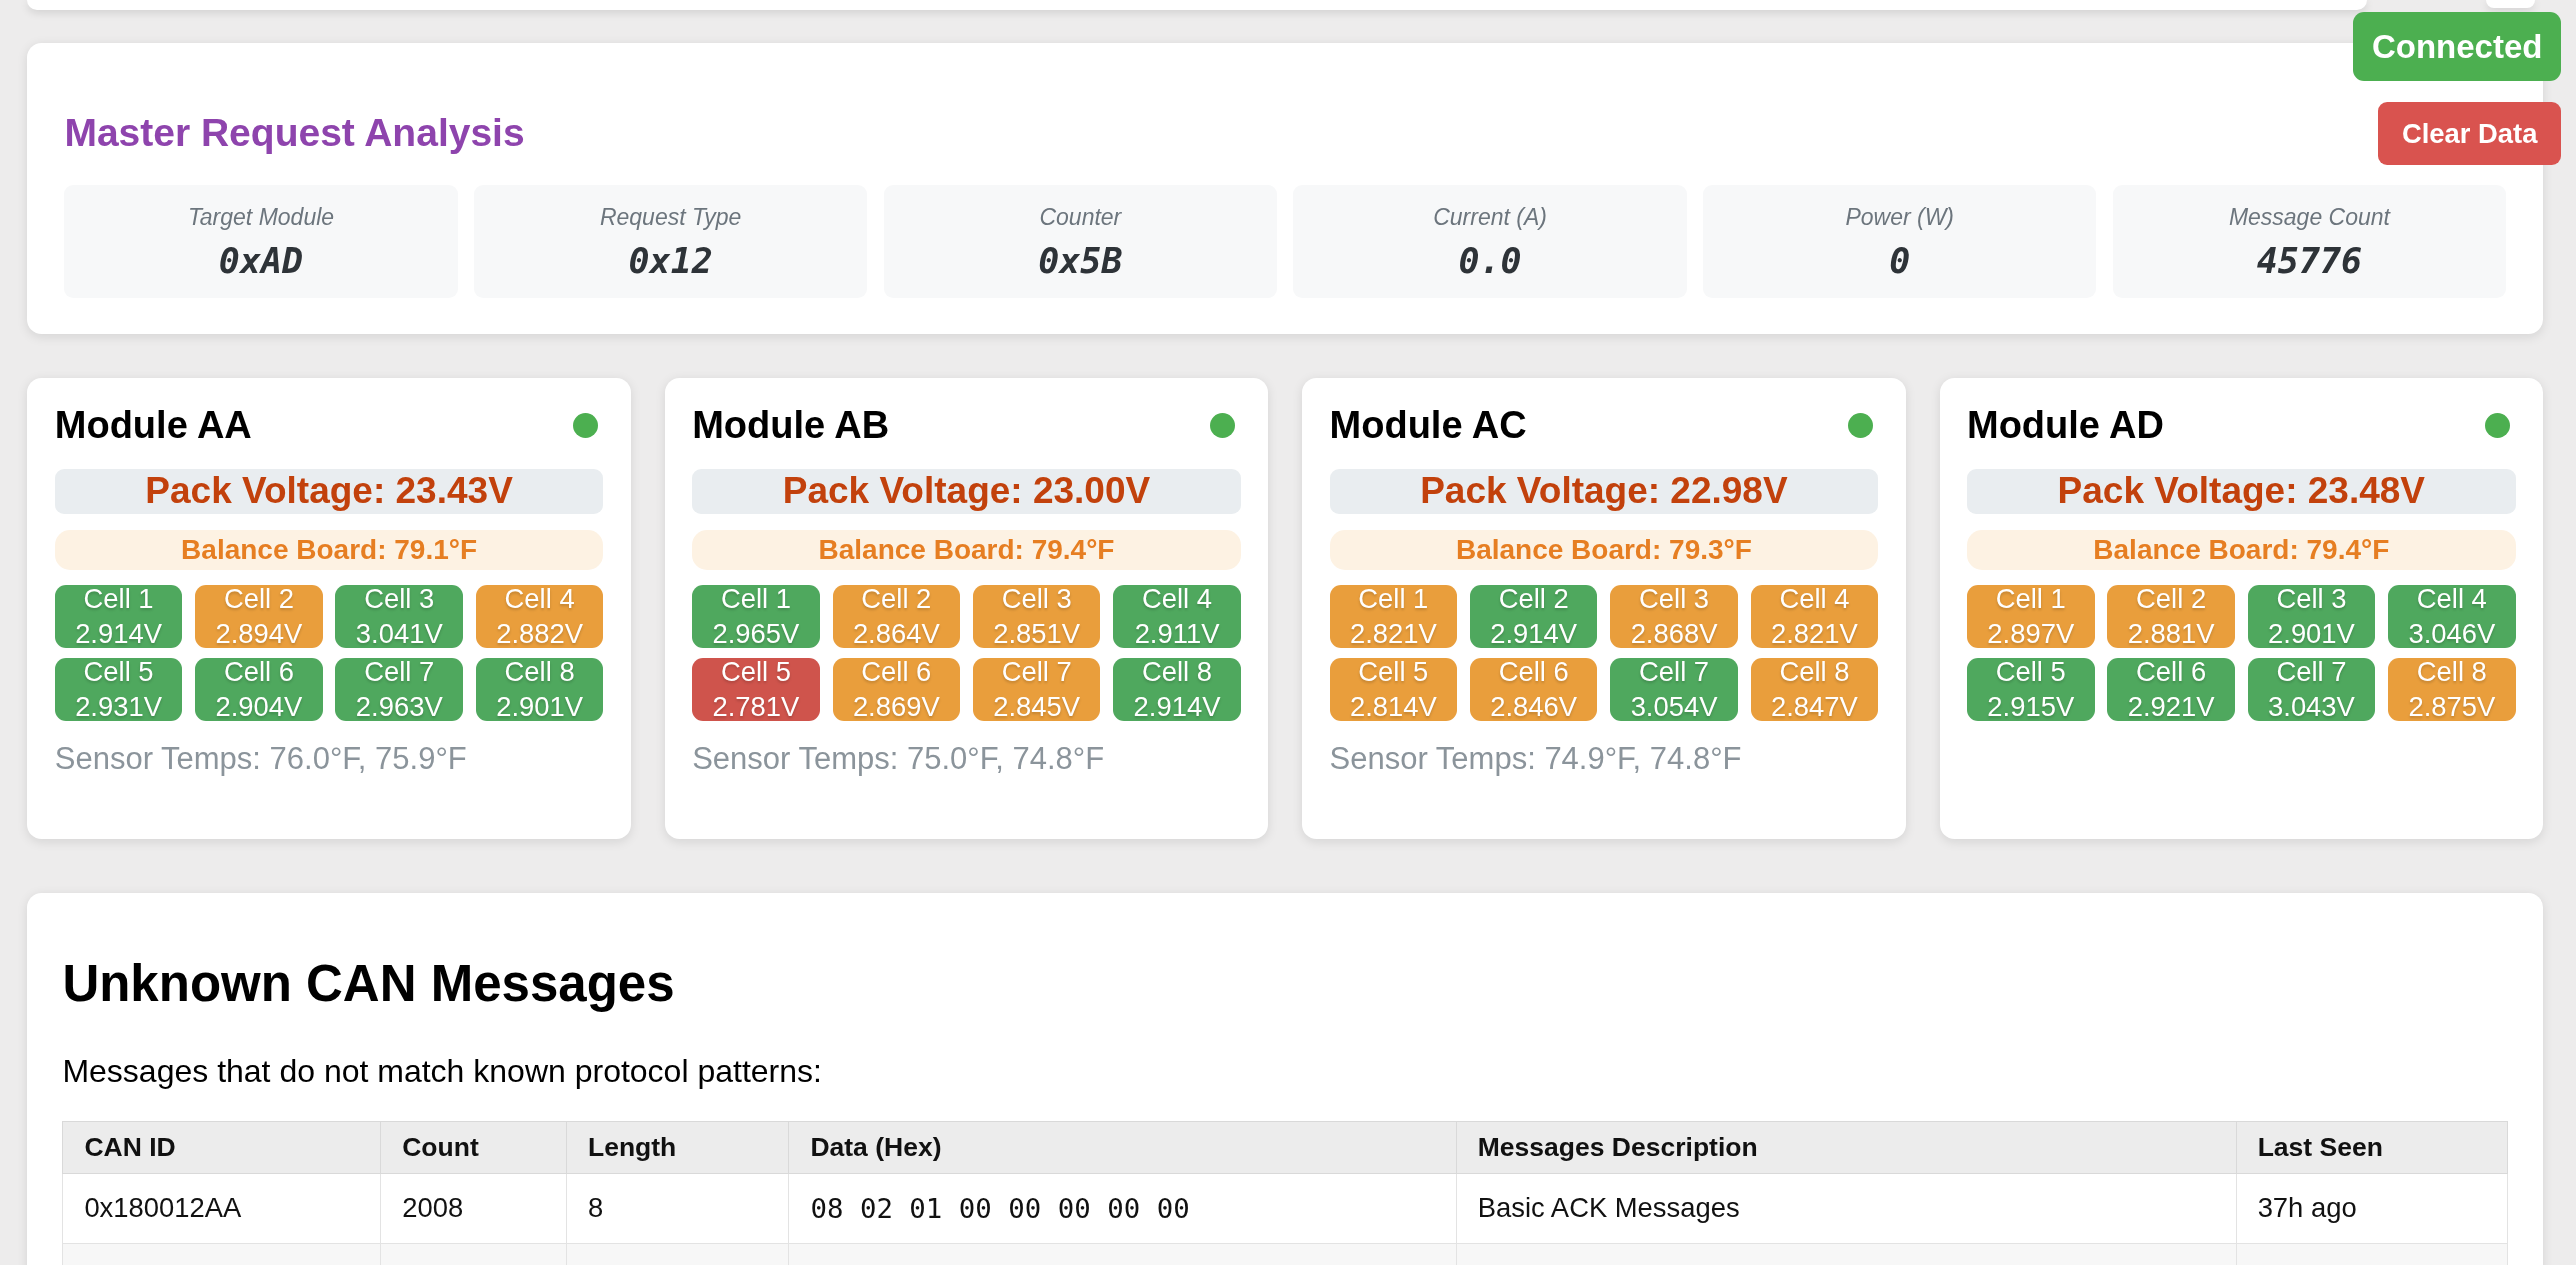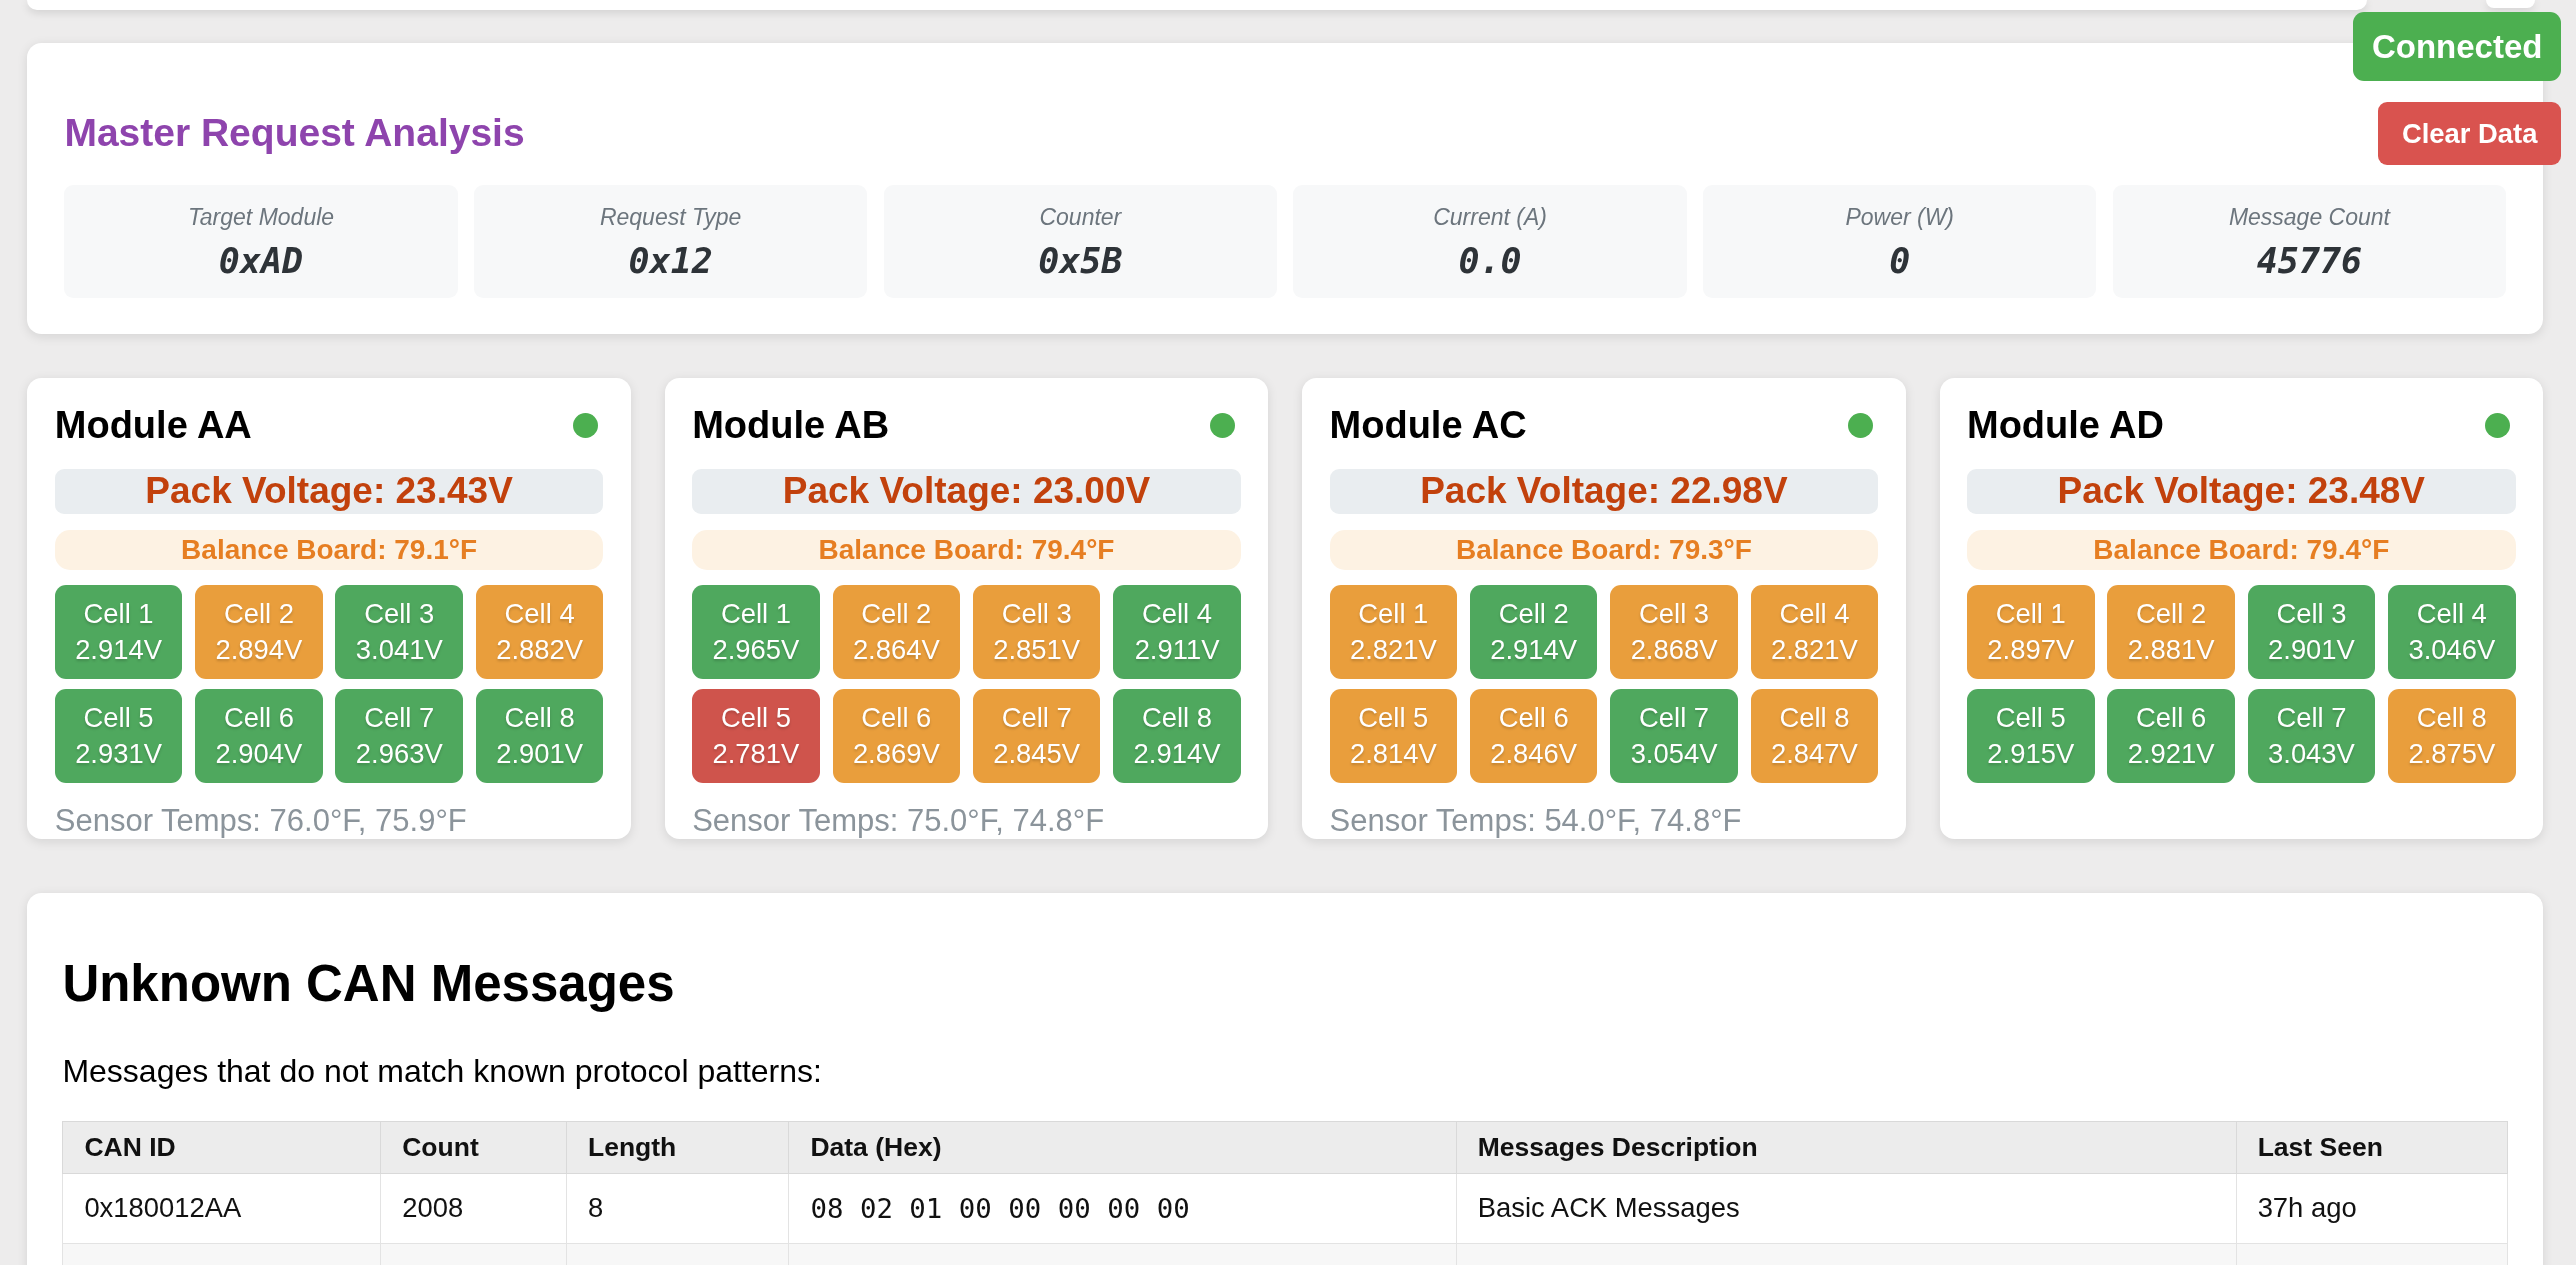--- a/index.html
+++ b/index.html
@@ -75,21 +75,21 @@
     margin-top: 16.5px; height: 40px; background: #fdf2e3; border-radius: 15px;
     display: flex; align-items: center; justify-content: center;
     font-size: 28px; font-weight: bold; color: #e67e22;
   }
   .cell-grid {
     margin-top: 14.6px; display: grid;
     grid-template-columns: repeat(4, 1fr); gap: 10px 12.8px;
   }
   .cell {
     border-radius: 11px; color: #fff; text-align: center;
-    padding: 5.5px 0; font-size: 27.4px; line-height: 1.3; height: 94px;
+    padding: 5.5px 0; font-size: 27.4px; line-height: 1.3; height: 63px;
     display: flex; flex-direction: column; justify-content: center;
     text-shadow: 0 1.8px 2.7px rgba(0,0,0,0.18);
   }
   .cell.ok   { background: #4FA85E; }
   .cell.warn { background: #E99E3C; }
   .cell.low  { background: #CF544C; }
   .sensor-temps { margin-top: 20px; color: #8b949b; font-size: 31px; }
   .unknown-card {
     position: absolute; top: 893px; left: 27.4px; right: 33px; height: 512px;
     padding: 35px;
@@ -274,21 +274,21 @@
   </div>
           <div class="cell ok" style="background: rgb(79, 168, 94);">
     <div>Cell 7</div>
     <div>3.054V</div>
   </div>
           <div class="cell warn" style="background: rgb(233, 158, 60);">
     <div>Cell 8</div>
     <div>2.847V</div>
   </div>
         </div>
-    <div class="sensor-temps">Sensor Temps: 54.0°F, 74.8°F</div>
+    <div class="sensor-temps">Sensor Temps: 74.9°F, 74.8°F</div>
   </section>
       <section class="card module-card">
     <div class="module-header">
       <div class="module-title">Module AD</div>
       <span class="status-dot" style="background: rgb(76, 175, 80);"></span>
     </div>
     <div class="pack-voltage">Pack Voltage: 23.48V</div>
     <div class="balance-board">Balance Board: 79.4°F</div>
     <div class="cell-grid">
           <div class="cell warn" style="background: rgb(233, 158, 60);">

